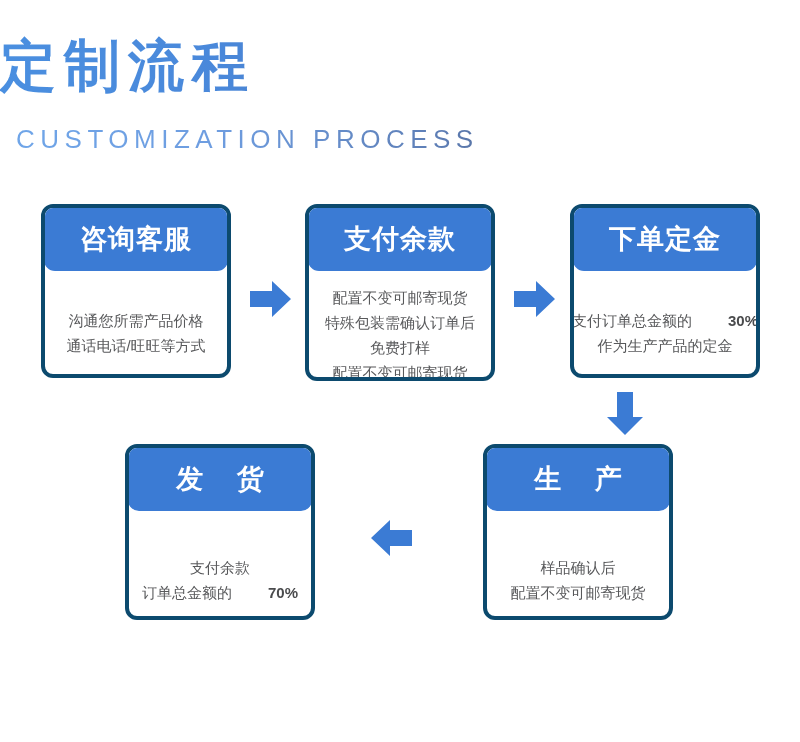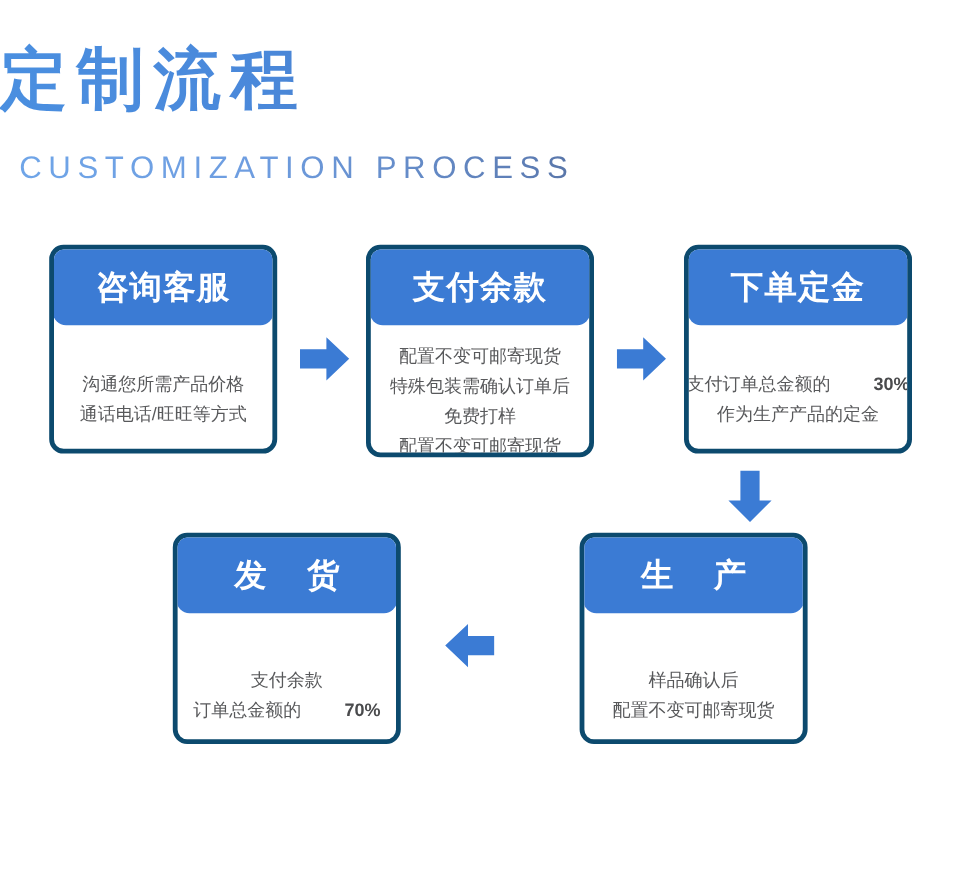--- a/index.html
+++ b/index.html
@@ -105,21 +105,21 @@
   .card-line b {
     font-weight: bold;
     color: #4a4b4d;
     margin-left: 36px;
   }
 
   
   #card-1 { left: 41px;  top: 204px; height: 174px; }
   #card-2 { left: 305px; top: 204px; height: 177px; }
   #card-3 { left: 570px; top: 204px; height: 174px; }
-  #card-4 { left: 144px; top: 444px; height: 176px; }
+  #card-4 { left: 125px; top: 444px; height: 176px; }
   #card-5 { left: 483px; top: 444px; height: 176px; }
 
   #card-1 .card-body { height: 108px; }
   #card-2 .card-body { height: 111px; }
   #card-3 .card-body { height: 108px; }
   #card-4 .card-body { height: 110px; }
   #card-5 .card-body { height: 110px; }
 
   #card-4 .card-body, #card-5 .card-body { padding-top: 14px; }
 

